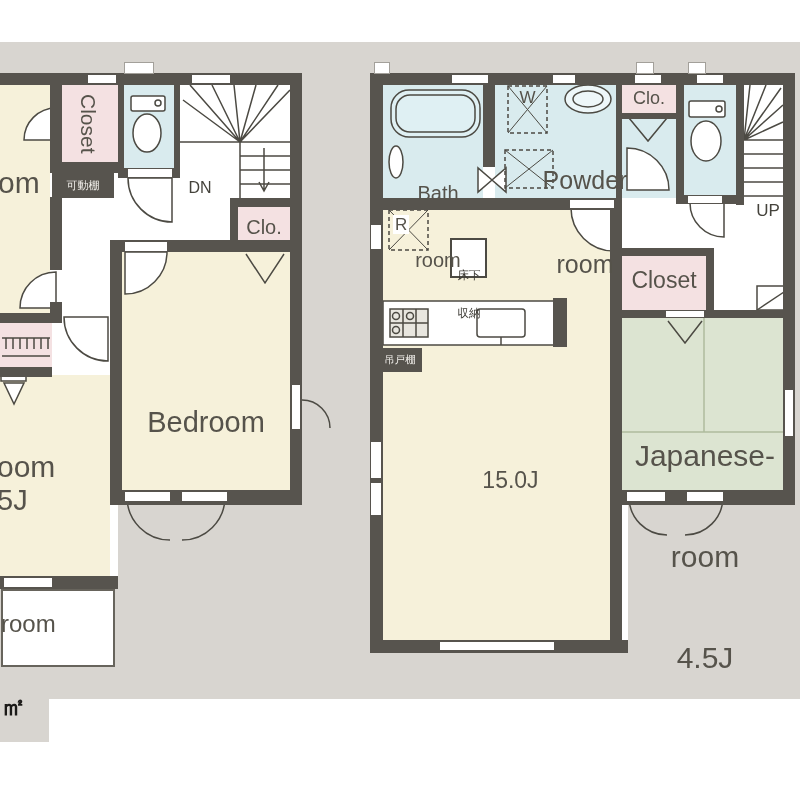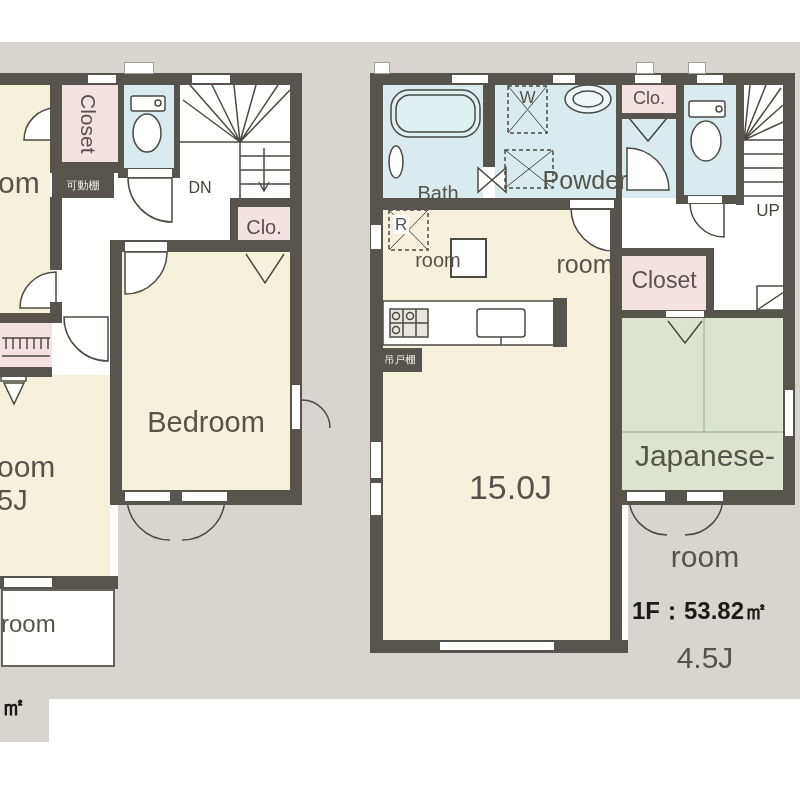--- a/index.html
+++ b/index.html
@@ -227,23 +227,26 @@
   </div>
   <div class="lbl" style="left:508px;top:88px;width:39px;font-size:17px;">W</div>
   <div class="lbl" style="left:535px;top:110px;width:100px;font-size:25px;">
     <div>Powder</div>
     <div>room</div>
   </div>
   <div class="lbl" style="left:622px;top:88px;width:54px;font-size:18px;">Clo.</div>
   <div class="lbl" style="left:748px;top:201px;width:40px;font-size:17px;color:#45433c;">UP</div>
   <div class="lbl" style="left:622px;top:268px;width:84px;font-size:23px;">Closet</div>
   <div class="lbl" style="left:393px;top:215px;font-size:17px;background:#ffffff;padding:0 2px;">R</div>
+  <div class="lbl" style="left:452px;top:243px;width:34px;font-size:11.5px;color:#3a3832;">
+    <div>床下</div>
+    <div>収納</div>
+  </div>
   <div class="lbl" style="left:383px;top:432px;width:227px;">
-    <div style="font-size:34px;margin-left:28px;">15.0J</div>
+    <div style="font-size:23px;margin-left:28px;">15.0J</div>
   </div>
   <div class="lbl" style="left:622px;top:372px;width:166px;font-size:30px;">
     <div>Japanese-</div>
     <div>room</div>
     <div>4.5J</div>
   </div>
-  <div class="lbl lbl-dark" style="left:632px;top:598px;width:168px;font-size:24px;text-align:left;">1F：53.82㎡</div>
 
 </div>
 
 </body></html>

